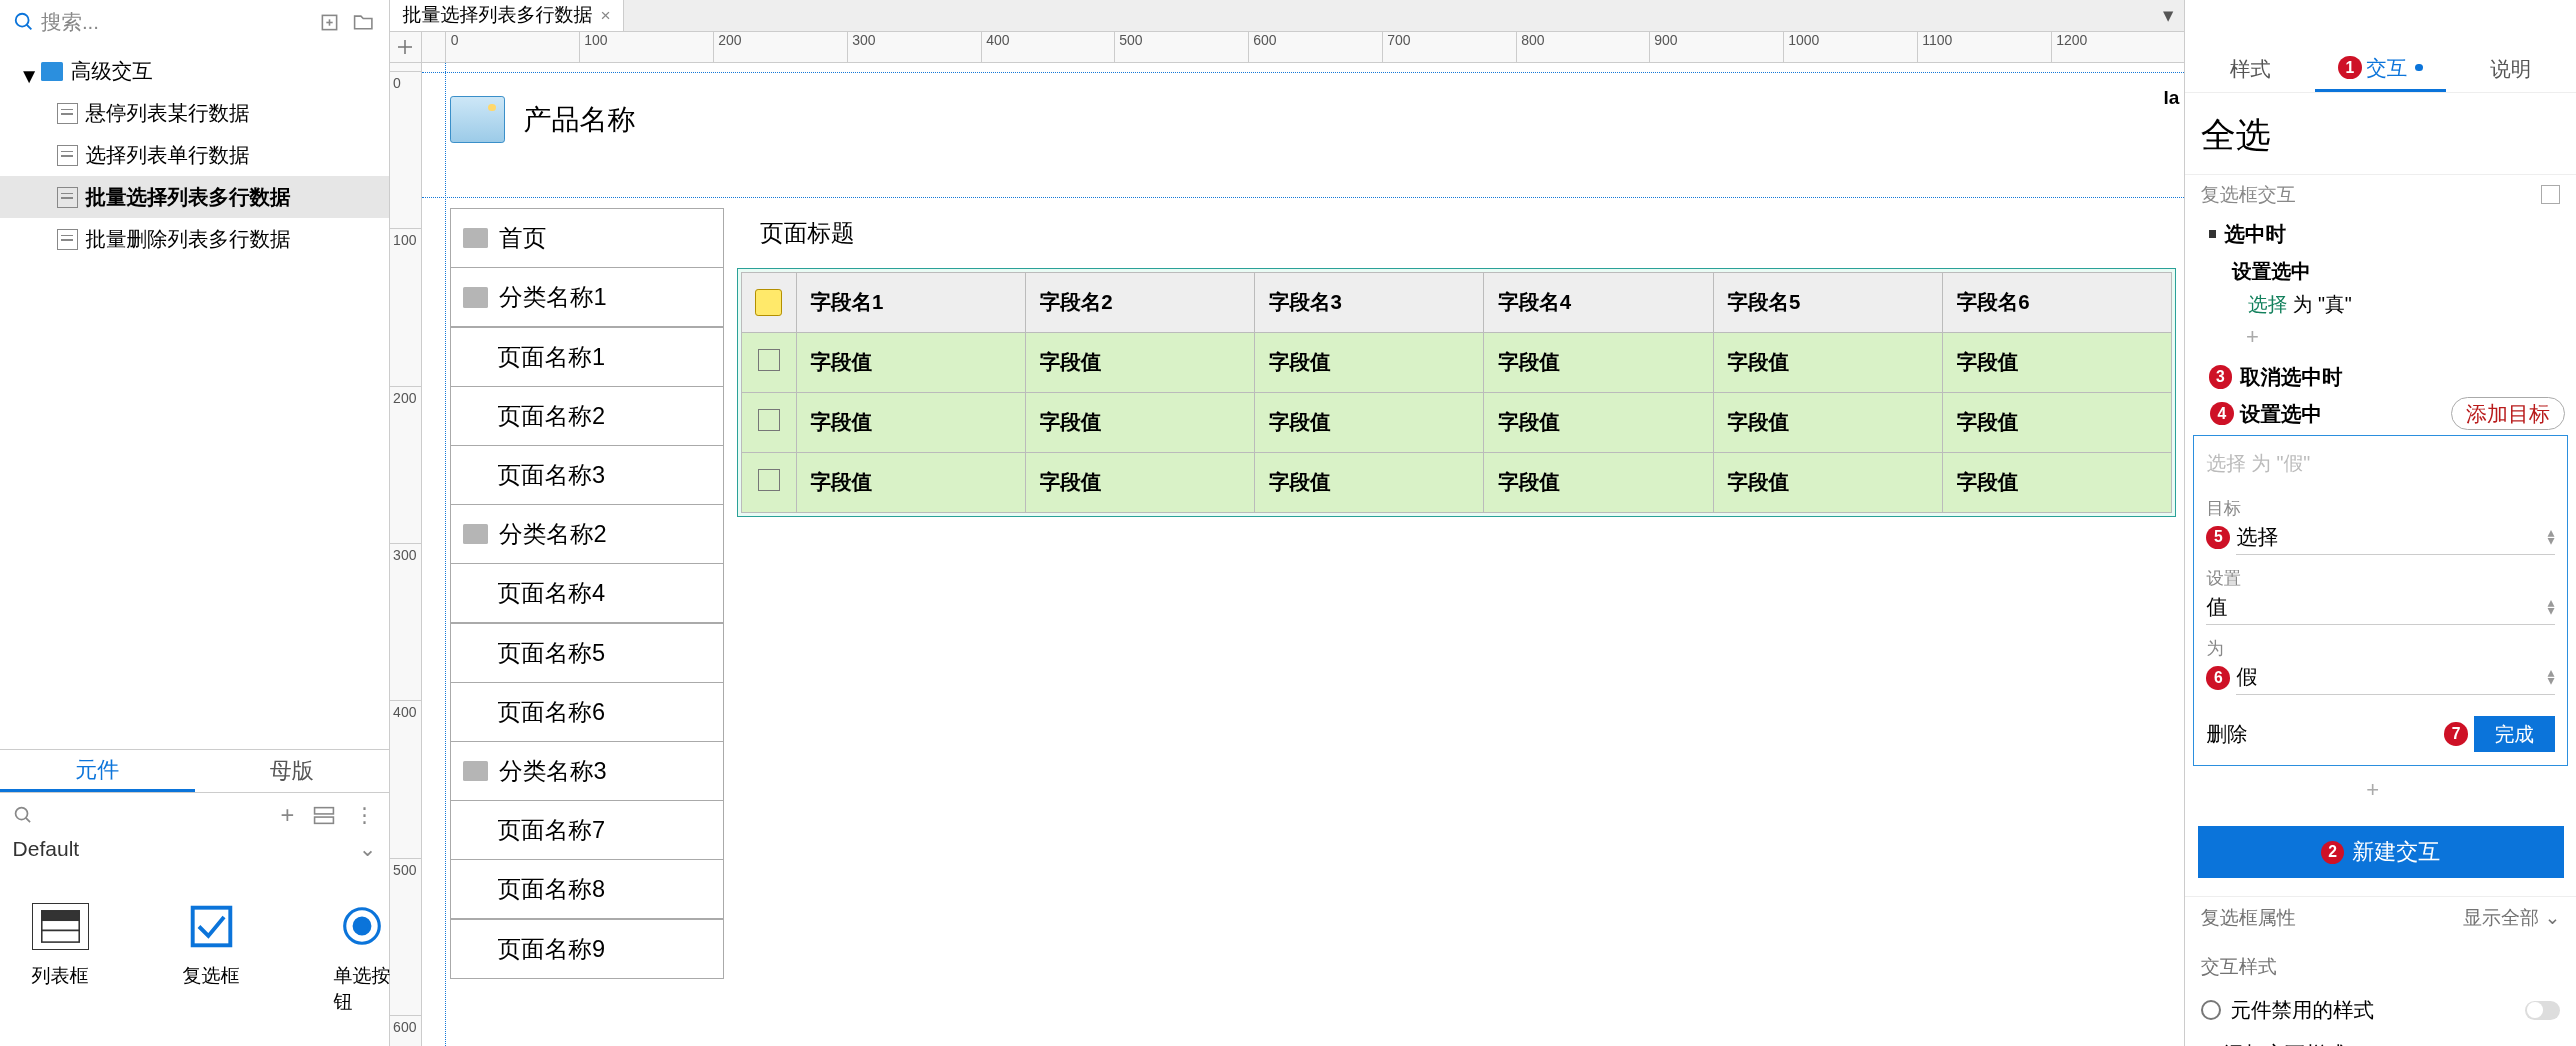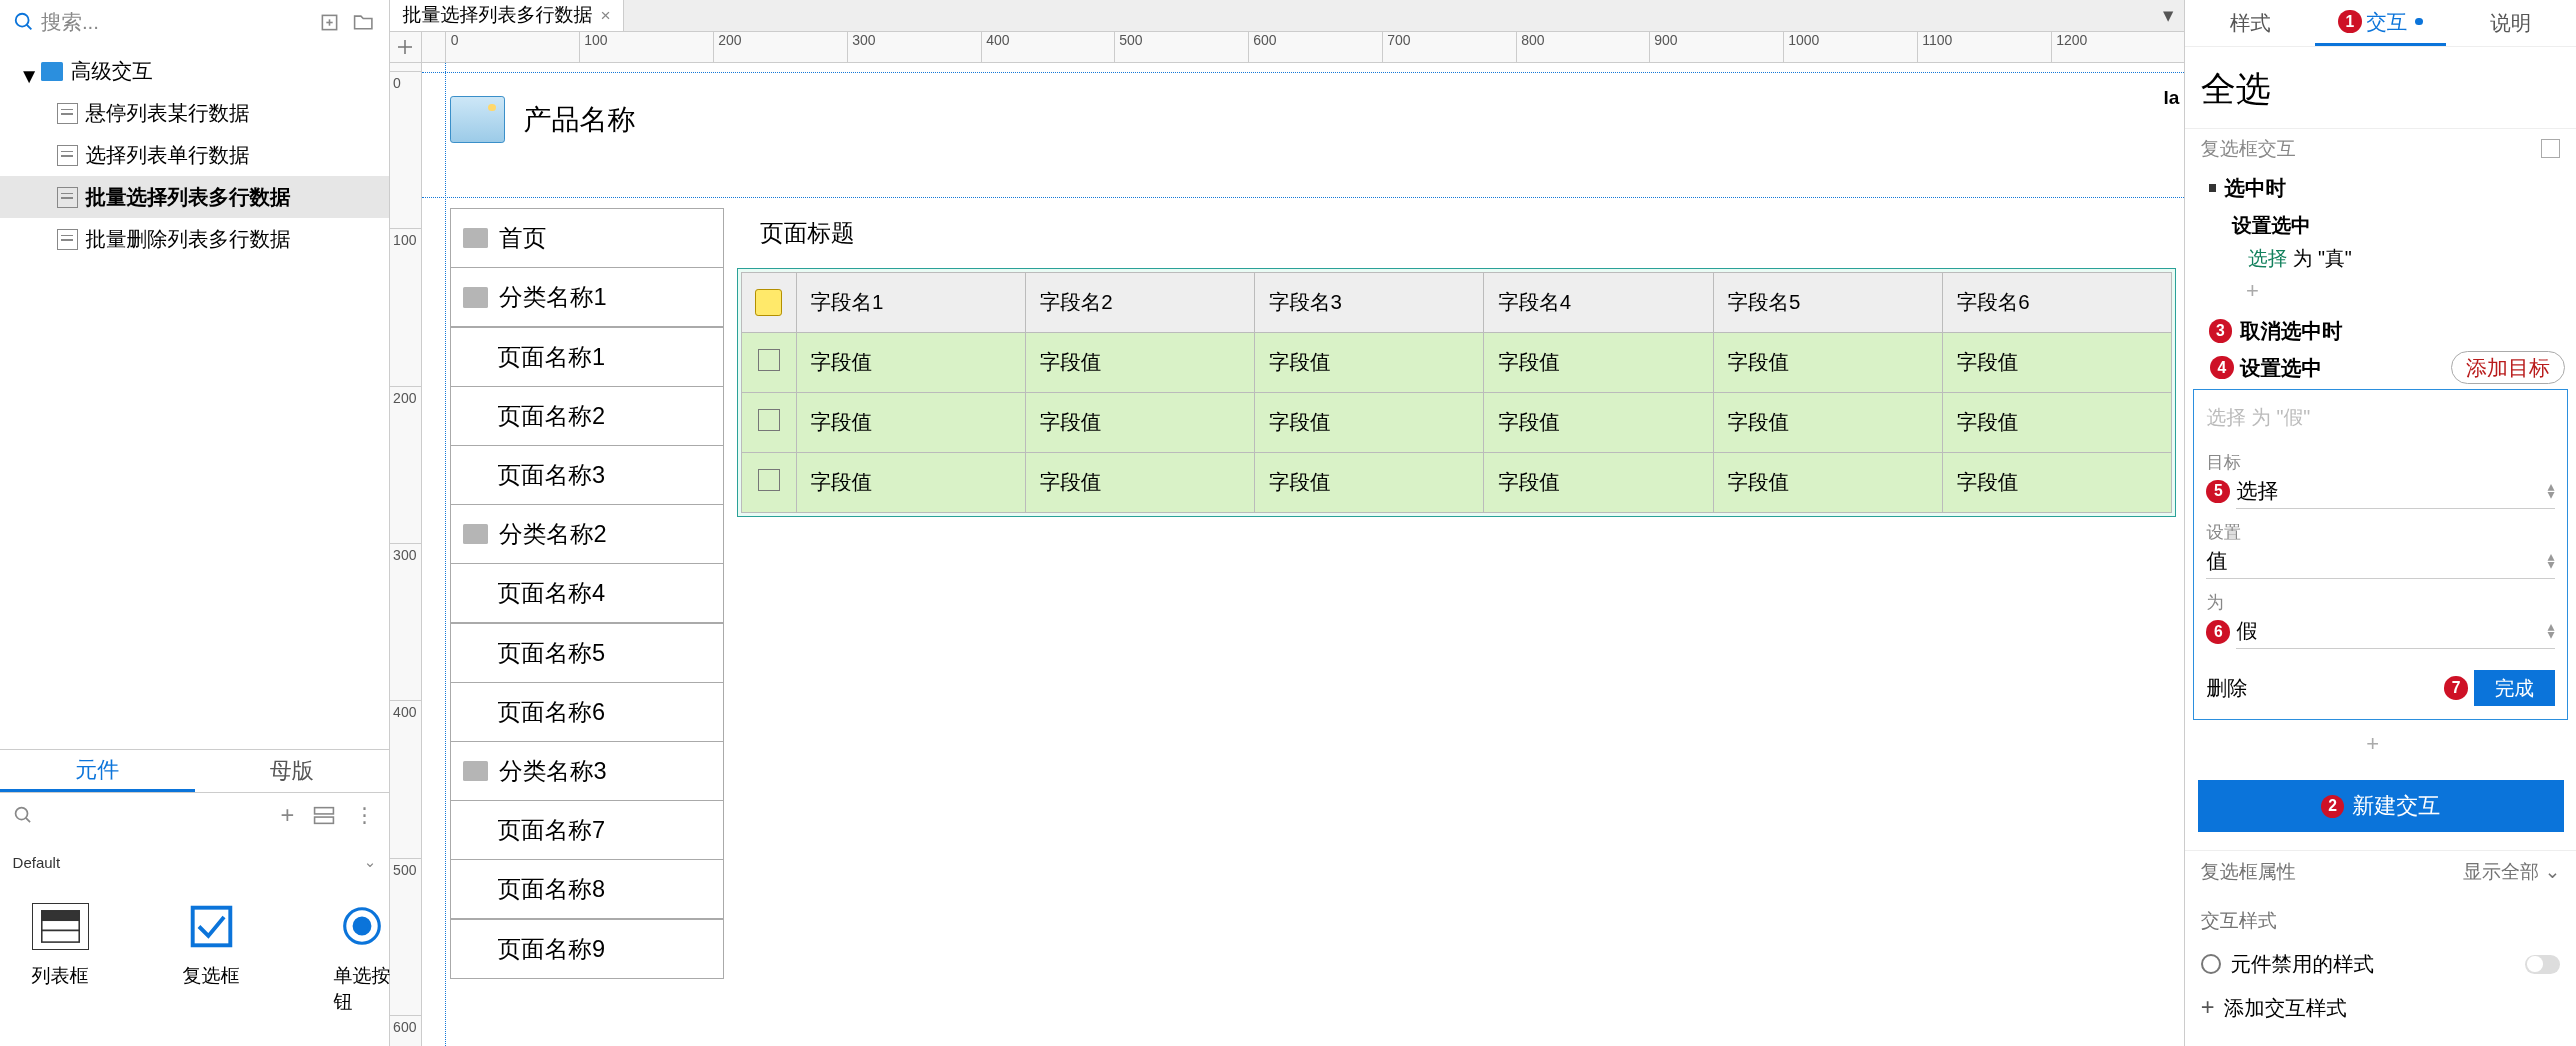--- a/index.html
+++ b/index.html
@@ -22,21 +22,21 @@
 .tree-item.indent1 { padding-left: 57px; }
 .tree-item.selected { background: #e6e6e6; font-weight: 700; }
 .tree-caret { width: 14px; height: 14px; display: inline-block; }
 .tree-folder { width: 22px; height: 19px; background: #2b8fde; border-radius: 1.6px; display: inline-block; }
 .tree-page-icon { width: 20.5px; height: 20.5px; border: 1.6px solid #888; display: inline-block; position: relative; }
 .tree-page-icon::before, .tree-page-icon::after { content:""; position:absolute; left:3.1px; right:3.1px; height:1.6px; background:#888; }
 .tree-page-icon::before { top:4.7px; } .tree-page-icon::after { top:9.4px; }
 
 .lp-section2-tabs { display: flex; height: 44px; border-top: 0.8px solid #ccc; border-bottom: 0.8px solid #ccc; margin-top: auto; }
 .lp-widget-row { display: flex; align-items: center; height: 44px; padding: 0 12.6px; gap: 19px; }
-.lp-widget-dropdown { height: 50px; display: flex; align-items: center; padding: 0 12.6px; font-size: 15px; color: #333; }
+.lp-widget-dropdown { height: 50px; display: flex; align-items: flex-start; padding: 0 12.6px; font-size: 21px; color: #333; }
 .lp-widget-grid { display: flex; gap: 94px; padding: 15.7px 31.5px 31.5px 31.5px; }
 .wg-item { display: flex; flex-direction: column; align-items: center; gap: 12.6px; }
 .wg-icon { width: 57px; height: 47px; border: 1.6px solid #333; display: flex; align-items: center; justify-content: center; }
 .wg-label { font-size: 19px; }
 
 
 .doc-area { flex: 1; display: flex; flex-direction: column; min-width: 0; }
 .doc-tabs { height: 31.5px; background: #eee; border-bottom: 0.8px solid #ccc; display: flex; align-items: stretch; }
 .doc-tab { display: flex; align-items: center; padding: 0 12.6px; background: #fff; border-right: 0.8px solid #ccc; gap: 7.9px; font-size: 19px; }
 .doc-tab-close { color: #888; font-size: 17.3px; cursor: pointer; }
@@ -67,30 +67,30 @@
 .sidebar-nav { position: absolute; left: 28px; top: 146px; width: 274px; }
 .nav-item { height: 60px; border: 0.8px solid #aaa; margin-top: -0.8px; display: flex; align-items: center; padding-left: 19px; font-size: 23.6px; background: #fff; }
 .nav-item.cat { padding-left: 12.6px; gap: 11px; }
 .nav-item.sub { padding-left: 47px; }
 .nav-cat-icon { width: 25px; height: 20.5px; background: #b5b5b5; border-radius: 1.6px; }
 
 .content-table-area { position: absolute; left: 315px; top: 146px; right: 7.9px; }
 .content-title { font-size: 23.6px; padding: 7.9px 23.6px 19px 23.6px; }
 .sel-outline { border: 1.6px solid #2aa198; padding: 3.1px; background: #e9fbf4; }
 .tbl { width: 100%; border-collapse: collapse; }
-.tbl th, .tbl td { border: 0.8px solid #bbb; height: 60px; padding-left: 14px; text-align: left; font-size: 20.5px; font-weight: 400; }
+.tbl th, .tbl td { border: 0.8px solid #bbb; height: 60px; padding-left: 14px; text-align: left; font-size: 20.5px; font-weight: 700; }
 .tbl th { background: #eee; }
 .tbl td.rowcell { background: #d9f2c7; }
 .tbl .chk-col { width: 55px; text-align: center; padding: 0; }
 .dyn-icon { width: 27px; height: 27px; display: inline-block; background: #ffe96a; border: 1.6px solid #b38f00; border-radius: 3.1px; vertical-align: middle; }
 .chk-box { width: 22px; height: 22px; border: 1.6px solid #777; display: inline-block; }
 
 
 .right-panel { width: 392px; border-left: 0.8px solid #ccc; display: flex; flex-direction: column; background: #fff; font-size: 20.5px; }
-.rp-tabs { display: flex; height: 47px; border-bottom: 0.8px solid #eee; }
+.rp-tabs { display: flex; height: 47px; border-bottom: 0.8px solid #eee; margin-top: 46px; }
 .rp-tab { flex: 1; display: flex; align-items: center; justify-content: center; color: #555; gap: 4.7px; cursor: pointer; }
 .rp-tab.active { color: #0b74da; border-bottom: 3.1px solid #0b74da; font-weight: 500; }
 .badge { width: 23.6px; height: 23.6px; border-radius: 50%; background: #ce1126; color: #fff; display: inline-flex; align-items: center; justify-content: center; font-size: 15.7px; font-weight: 700; }
 .blue-dot { width: 7.9px; height: 7.9px; border-radius: 50%; background: #0b74da; display: inline-block; margin-left: 3.1px; }
 
 .rp-body { flex: 1; overflow: auto; padding: 9.4px 0; }
 .rp-element-name { font-size: 35px; padding: 9.4px 15.7px 15.7px 15.7px; }
 .rp-section-head { display: flex; align-items: center; justify-content: space-between; padding: 6.3px 15.7px; color: #888; font-size: 19px; border-top: 0.8px solid #eee; }
 .rp-expand-icon { width: 19px; height: 19px; border: 0.8px solid #aaa; }
 

